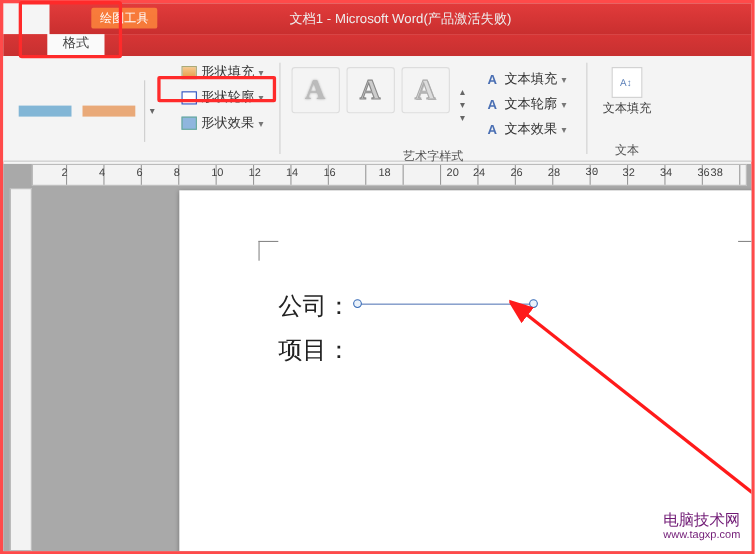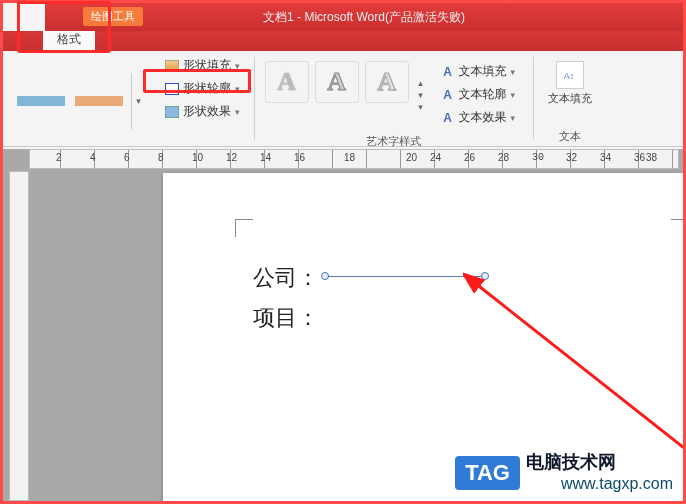--- a/index.html
+++ b/index.html
@@ -88,22 +88,22 @@
 .handle.hL { left:-4px;}
 .handle.hR { right:-4px;}
 
 
 .arrow-svg { position:absolute; left:300px; top:92px; width:260px; height:220px; pointer-events:none; z-index:20;}
 
 
 .tagmark { position:absolute; right:10px; bottom:8px; display:flex; align-items:center; gap:6px;}
 .tagmark .badge { background:#2f7bd6; color:#fff; font-weight:bold; font-size:22px; padding:4px 10px; border-radius:4px; font-family: Arial, sans-serif;}
 .tagmark .txtcol { display:flex; flex-direction:column; font-size:12px; line-height:1.2;}
-.tagmark .txtcol .zh { color:#0f172a; font-size:18px; font-weight:bold;}
-.tagmark .txtcol .url { color:#0c4a6e; font-size:16px;margin-left:35px;}
+.tagmark .txtcol .zh { color:#701a75; font-size:14px; font-weight:normal;}
+.tagmark .txtcol .url { color:#701a75; font-size:10px;}
 </style>
 </head>
 <body>
 
 <div class="container">
 
   <div class="titlebar">
     <span class="context-label">绘图工具</span>
     <span class="title-text">文档1 - Microsoft Word(产品激活失败)</span>
   </div>
@@ -254,21 +254,20 @@
         <defs>
           <marker id="ah" markerWidth="10" markerHeight="10" refX="2" refY="3" orient="auto">
             <path d="M0,0 L0,6 L8,3 z" fill="#ff1a1a"></path>
           </marker>
         </defs>
         <line x1="230" y1="190" x2="12" y2="18" stroke="#ff1a1a" stroke-width="3" marker-end="url(#ah)"></line>
       </svg>
     </div>
 
     <div class="tagmark">
-      <div class="badge">TAG</div>
       <div class="txtcol">
         <div class="zh">电脑技术网</div>
         <div class="url">www.tagxp.com</div>
       </div>
     </div>
   </div>
 
 </div>
 
 </body></html>

